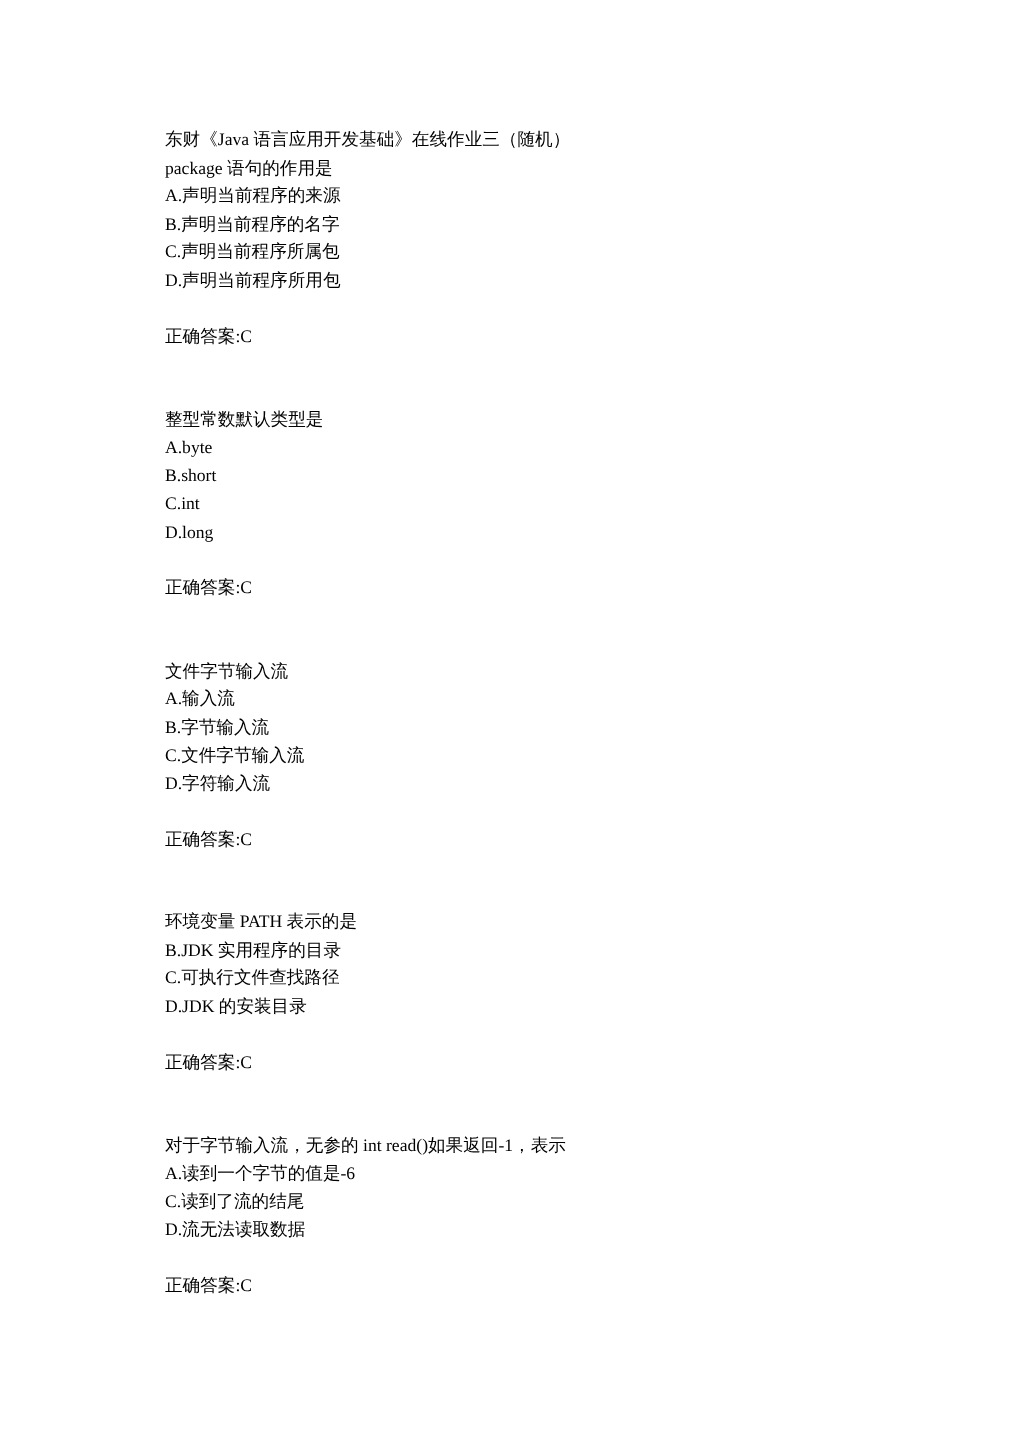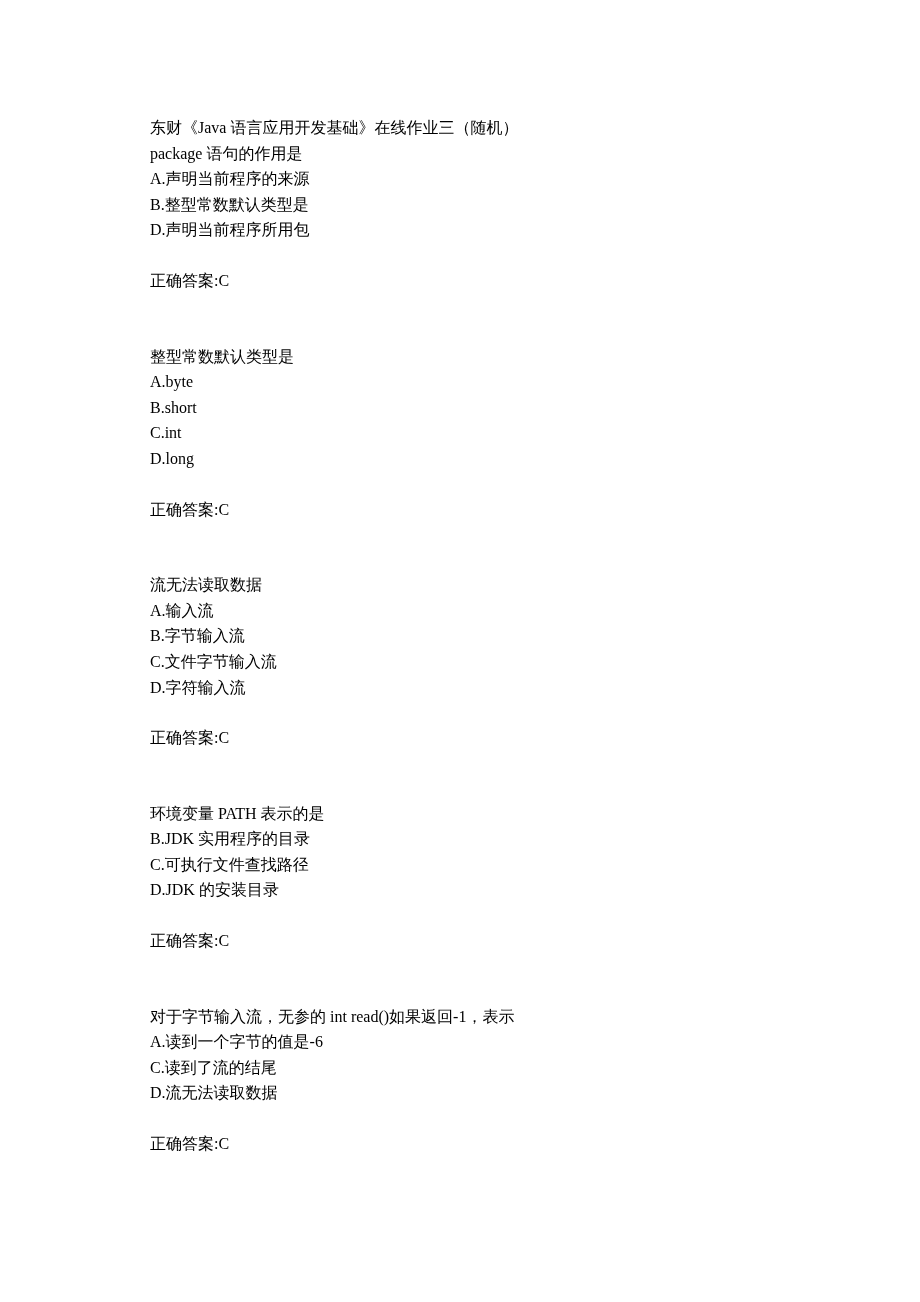--- a/index.html
+++ b/index.html
@@ -44,42 +44,43 @@
   </style>
 </head>
 <body>
 
 <div class="page-content">
   <span class="doc-title">东财《Java 语言应用开发基础》在线作业三（随机）</span>
 
   <div class="question-block">
     <span class="question-text">package 语句的作用是</span>
     <span class="option">A.声明当前程序的来源</span>
-    <span class="option">B.整型常数默认类型是</span>
+    <span class="option">B.声明当前程序的名字</span>
+    <span class="option">C.声明当前程序所属包</span>
     <span class="option">D.声明当前程序所用包</span>
     <div class="spacer-small"></div>
     <span class="answer">正确答案:C</span>
   </div>
 
   <div class="spacer-large"></div>
 
   <div class="question-block">
     <span class="question-text">整型常数默认类型是</span>
     <span class="option">A.byte</span>
     <span class="option">B.short</span>
     <span class="option">C.int</span>
     <span class="option">D.long</span>
     <div class="spacer-small"></div>
     <span class="answer">正确答案:C</span>
   </div>
 
   <div class="spacer-large"></div>
 
   <div class="question-block">
-    <span class="question-text">流无法读取数据</span>
+    <span class="question-text">文件字节输入流</span>
     <span class="option">A.输入流</span>
     <span class="option">B.字节输入流</span>
     <span class="option">C.文件字节输入流</span>
     <span class="option">D.字符输入流</span>
     <div class="spacer-small"></div>
     <span class="answer">正确答案:C</span>
   </div>
 
   <div class="spacer-large"></div>
 

